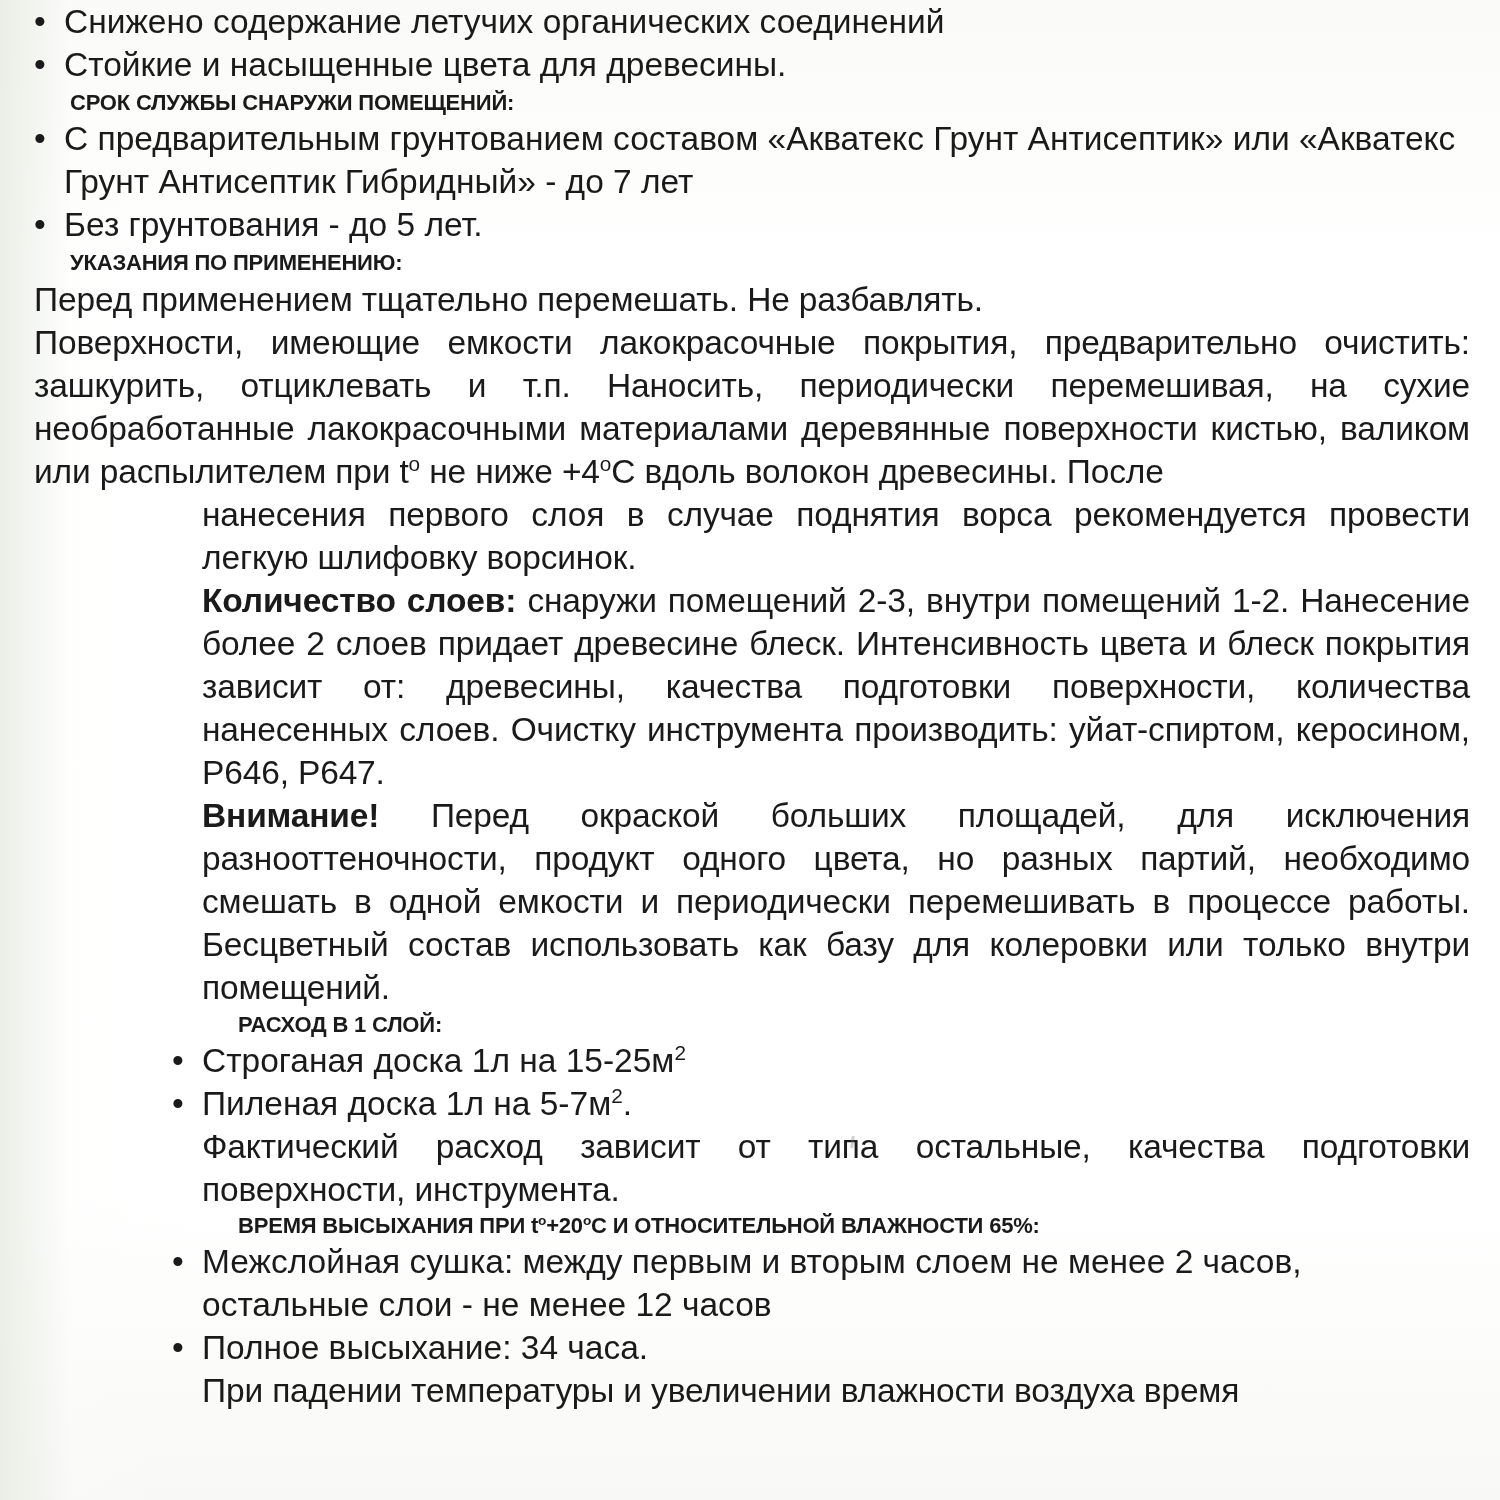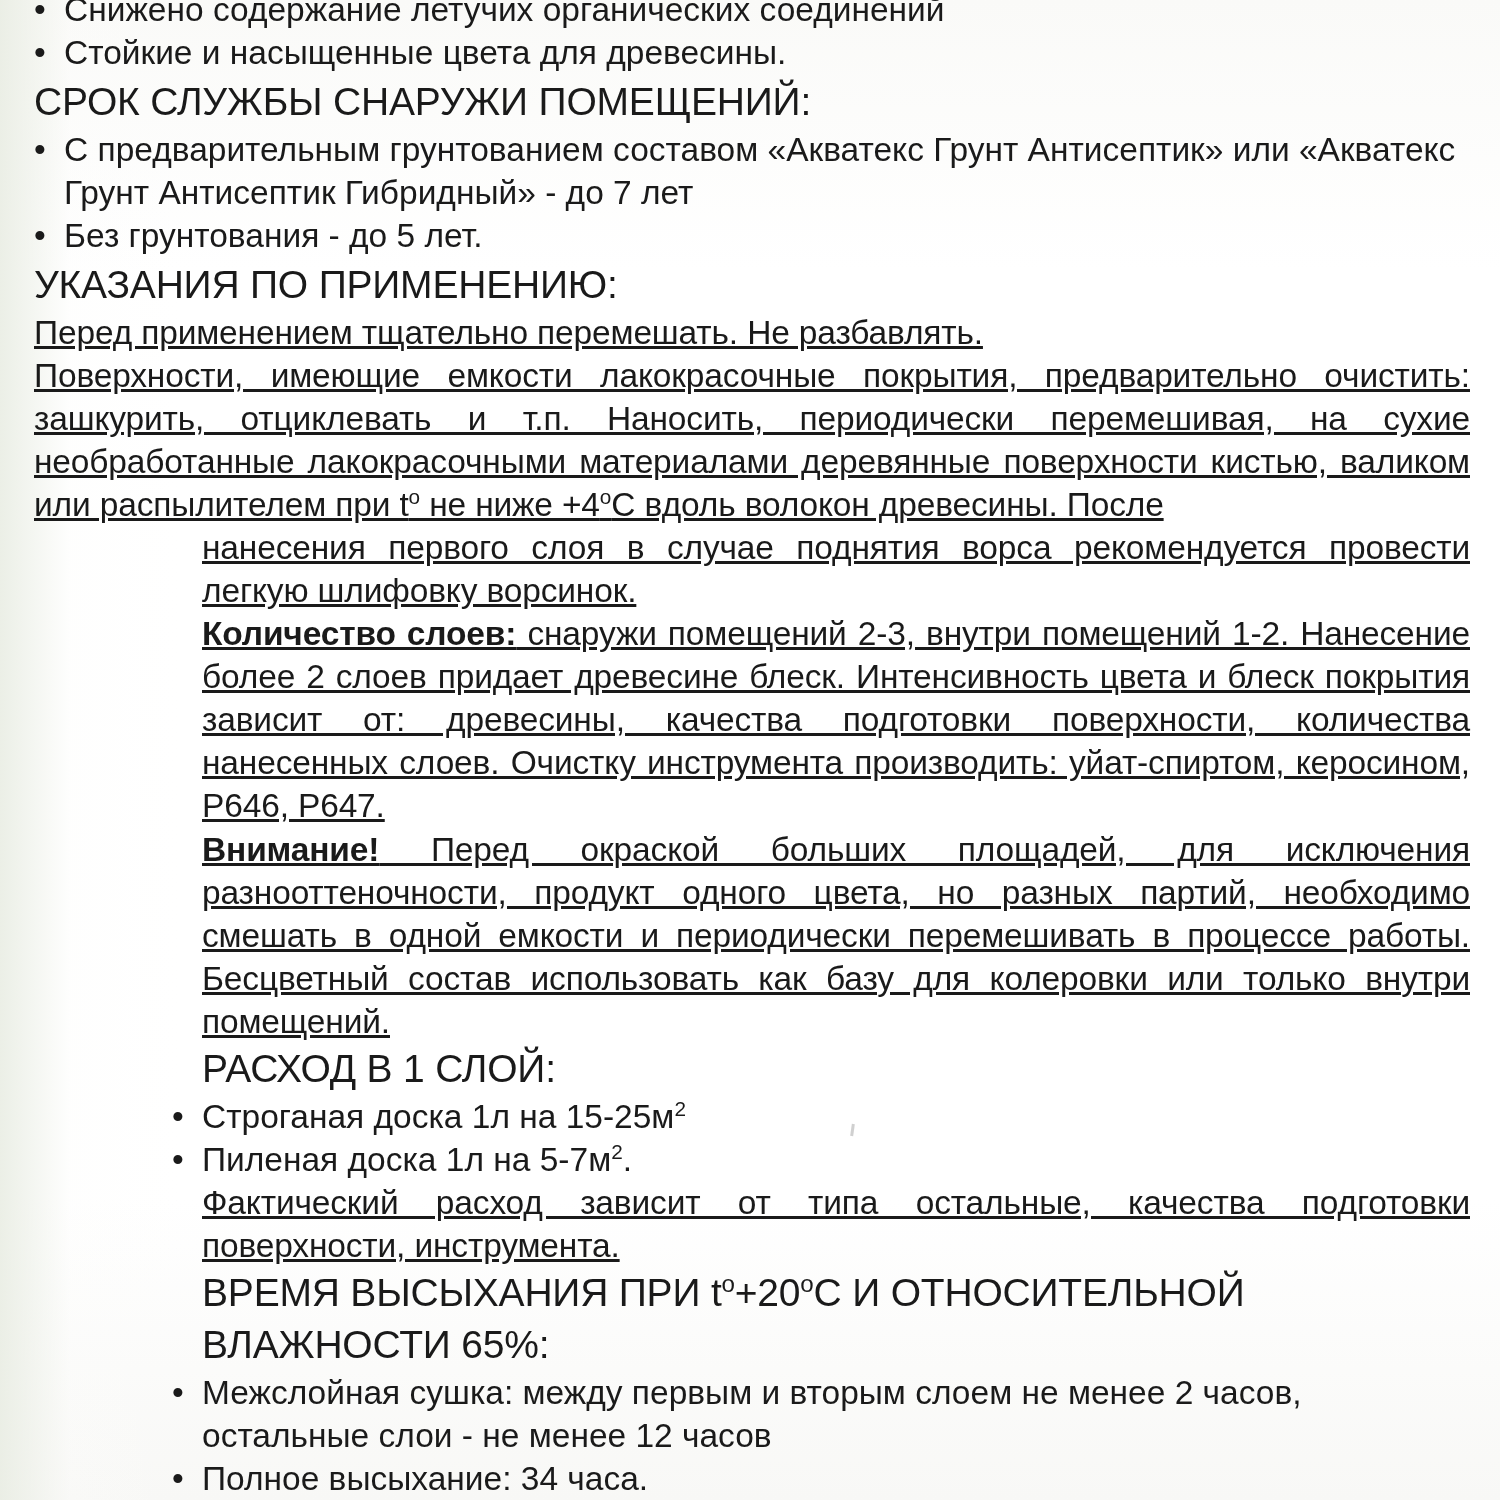--- a/index.html
+++ b/index.html
@@ -18,62 +18,62 @@
   
   .paper {
     position: absolute;
     inset: 0;
     background:
       linear-gradient(90deg, rgba(232,236,226,0.85) 0px, rgba(252,252,250,0.25) 70px, rgba(255,255,255,0) 180px),
       linear-gradient(180deg, rgba(250,250,248,1) 0%, rgba(255,255,255,1) 18%, rgba(255,255,255,1) 80%, rgba(248,248,246,1) 100%);
   }
   .sheet {
     position: absolute;
-    left: 0; top: 0;
+    left: 0; top: 12px;
     width: 1500px;
     height: 1075px;
     padding: 0;
     box-sizing: border-box;
   }
   .col {
     position: absolute;
     left: 34px;
     top: -12px;
     width: 1436px;
   }
   p {
     margin: 0;
   }
   .t {
     font-size: 33.5px;
     line-height: 1.285;
     letter-spacing: -0.15px;
-    text-decoration: underline;
   }
   .just {
     text-align: justify;
     text-align-last: left;
   }
   .bullet {
     display: block;
     padding-left: 30px;
     text-indent: -30px;
     font-size: 33.5px;
     line-height: 1.285;
   }
   .bullet .dot {
     display: inline-block;
     width: 30px;
     text-indent: 0;
   }
   .hdr {
-    font-weight: normal;
-    font-size: 39px;
+    font-weight: bold;
+    font-size: 22px;
     line-height: 1.33;
     letter-spacing: -0.2px;
+    margin-left: 36px;
   }
   .indent {
     padding-left: 168px;
   }
   .indent-bul {
     padding-left: 168px;
   }
   .b {
     font-weight: bold;
   }

